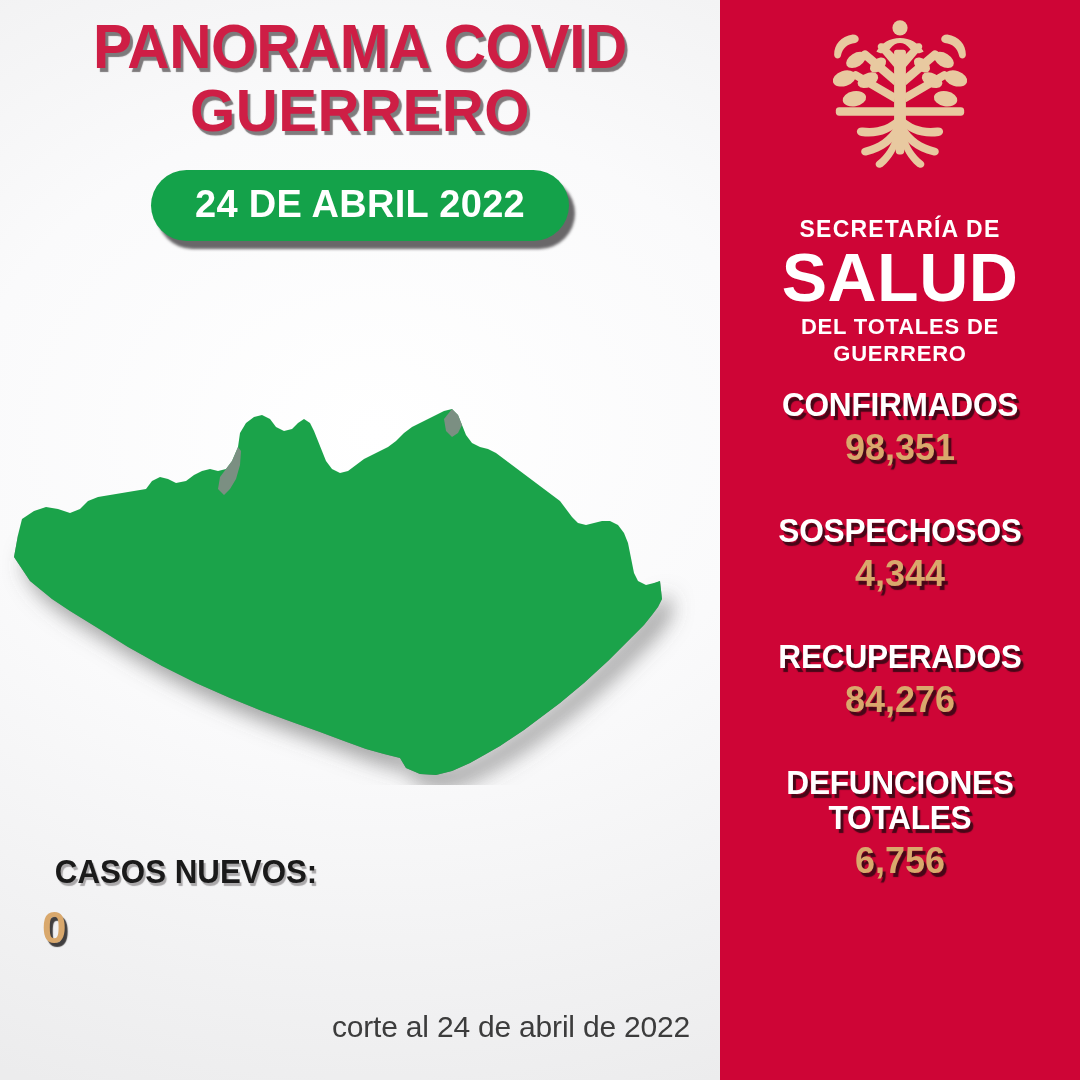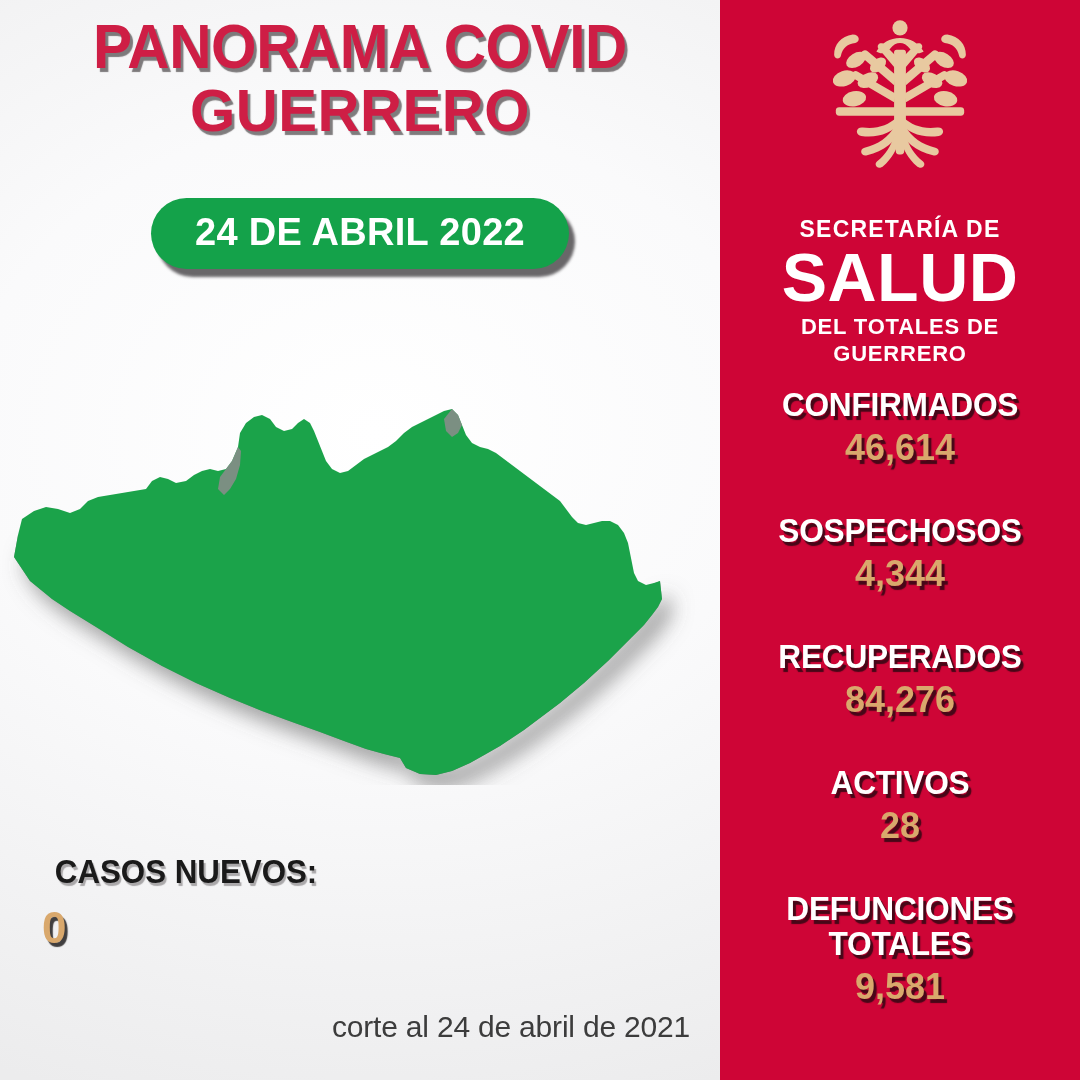--- a/index.html
+++ b/index.html
@@ -50,21 +50,21 @@
     letter-spacing: 0.5px;
     color: #CE1E45;
     line-height: 1.02;
     transform: scaleX(0.97);
     text-shadow: 3px 4px 1px rgba(25,20,22,0.55);
     white-space: nowrap;
   }
 
   .date-pill-wrap {
     position: absolute;
-    top: 198px;
+    top: 170px;
     left: 0;
     width: 720px;
     text-align: center;
   }
   .date-pill {
     display: inline-block;
     background: #14A24A;
     color: #ffffff;
     font-size: 38px;
     font-weight: 700;
@@ -247,21 +247,21 @@
           <path fill="#8C8C8C" opacity="0.85" d="M452,24 L458,30 L462,40 L458,48 L452,52 L446,46 L444,34 Z"></path>
         </g>
       </svg>
     </div>
 
     <div class="casos-block">
       <div class="casos-label">CASOS NUEVOS:</div>
       <div class="casos-value">0</div>
     </div>
 
-    <div class="footer-note">corte al 24 de abril de 2021</div>
+    <div class="footer-note">corte al 24 de abril de 2022</div>
   </div>
 
   <div class="right-panel">
 
     <div class="logo-mark">
       <svg viewBox="0 0 200 180" xmlns="http://www.w3.org/2000/svg">
         <g fill="#E8C9A0">
 
           <circle cx="100" cy="14" r="9"></circle>
 
@@ -309,33 +309,29 @@
     <div class="brand-text">
       <div class="brand-line1">SECRETARÍA DE</div>
       <div class="brand-line2">SALUD</div>
       <div class="brand-line3">DEL TOTALES DE</div>
       <div class="brand-line4">GUERRERO</div>
     </div>
 
     <div class="stats">
       <div class="stat">
         <div class="stat-label">CONFIRMADOS</div>
-        <div class="stat-value">46,614</div>
+        <div class="stat-value">98,351</div>
       </div>
       <div class="stat">
         <div class="stat-label">SOSPECHOSOS</div>
         <div class="stat-value">4,344</div>
       </div>
       <div class="stat">
         <div class="stat-label">RECUPERADOS</div>
         <div class="stat-value">84,276</div>
       </div>
       <div class="stat">
-        <div class="stat-label">ACTIVOS</div>
-        <div class="stat-value">28</div>
-      </div>
-      <div class="stat">
         <div class="stat-label two-line">DEFUNCIONES TOTALES</div>
-        <div class="stat-value">9,581</div>
+        <div class="stat-value">6,756</div>
       </div>
     </div>
   </div>
 </div>
 
 </body></html>

